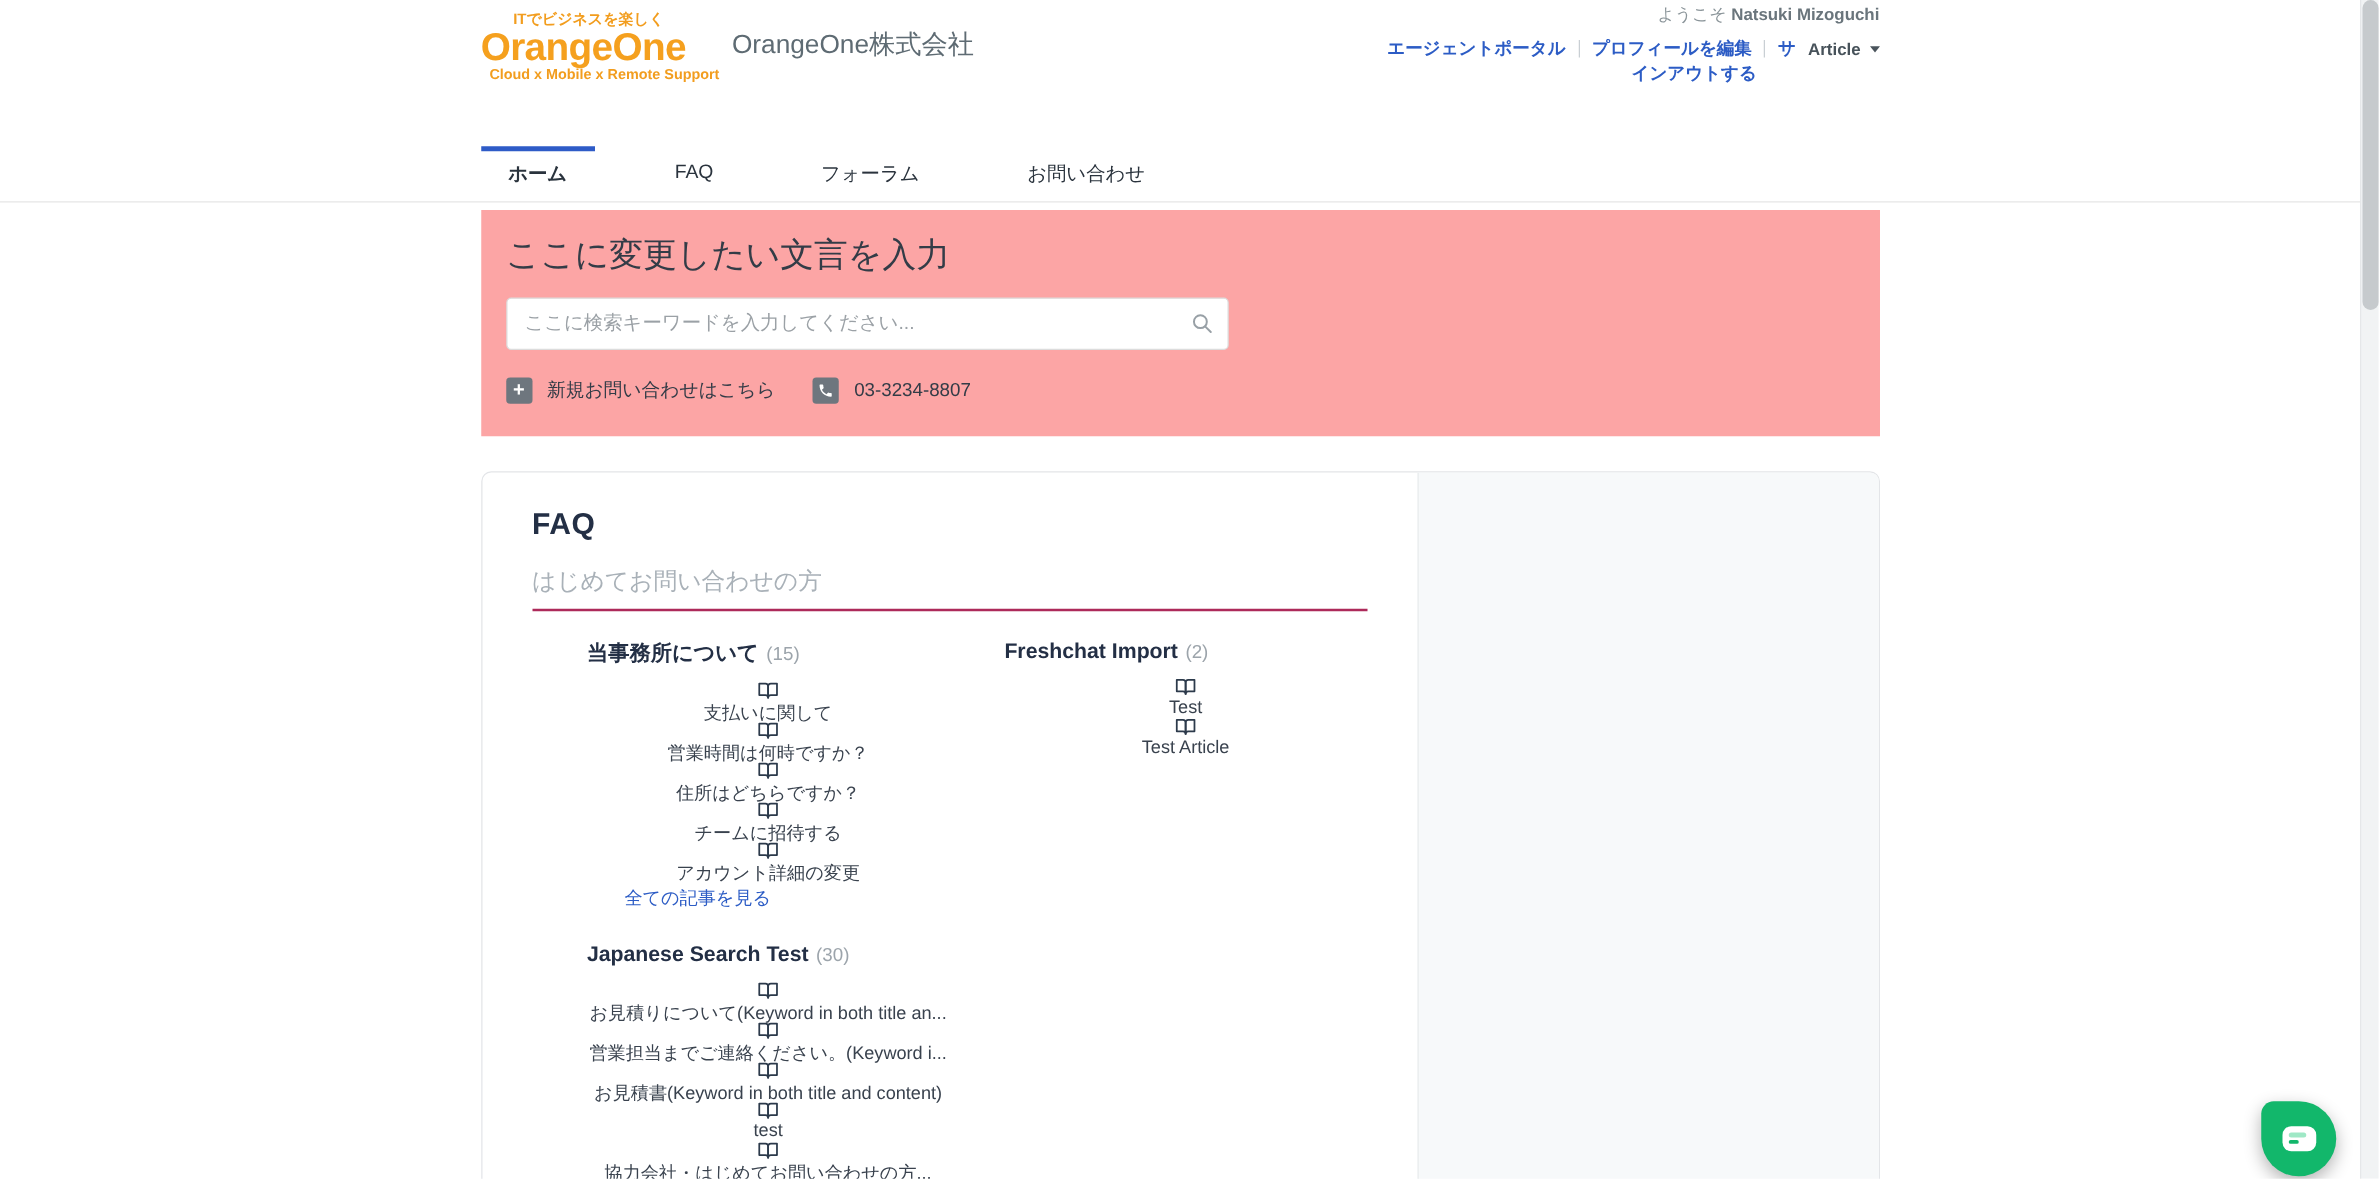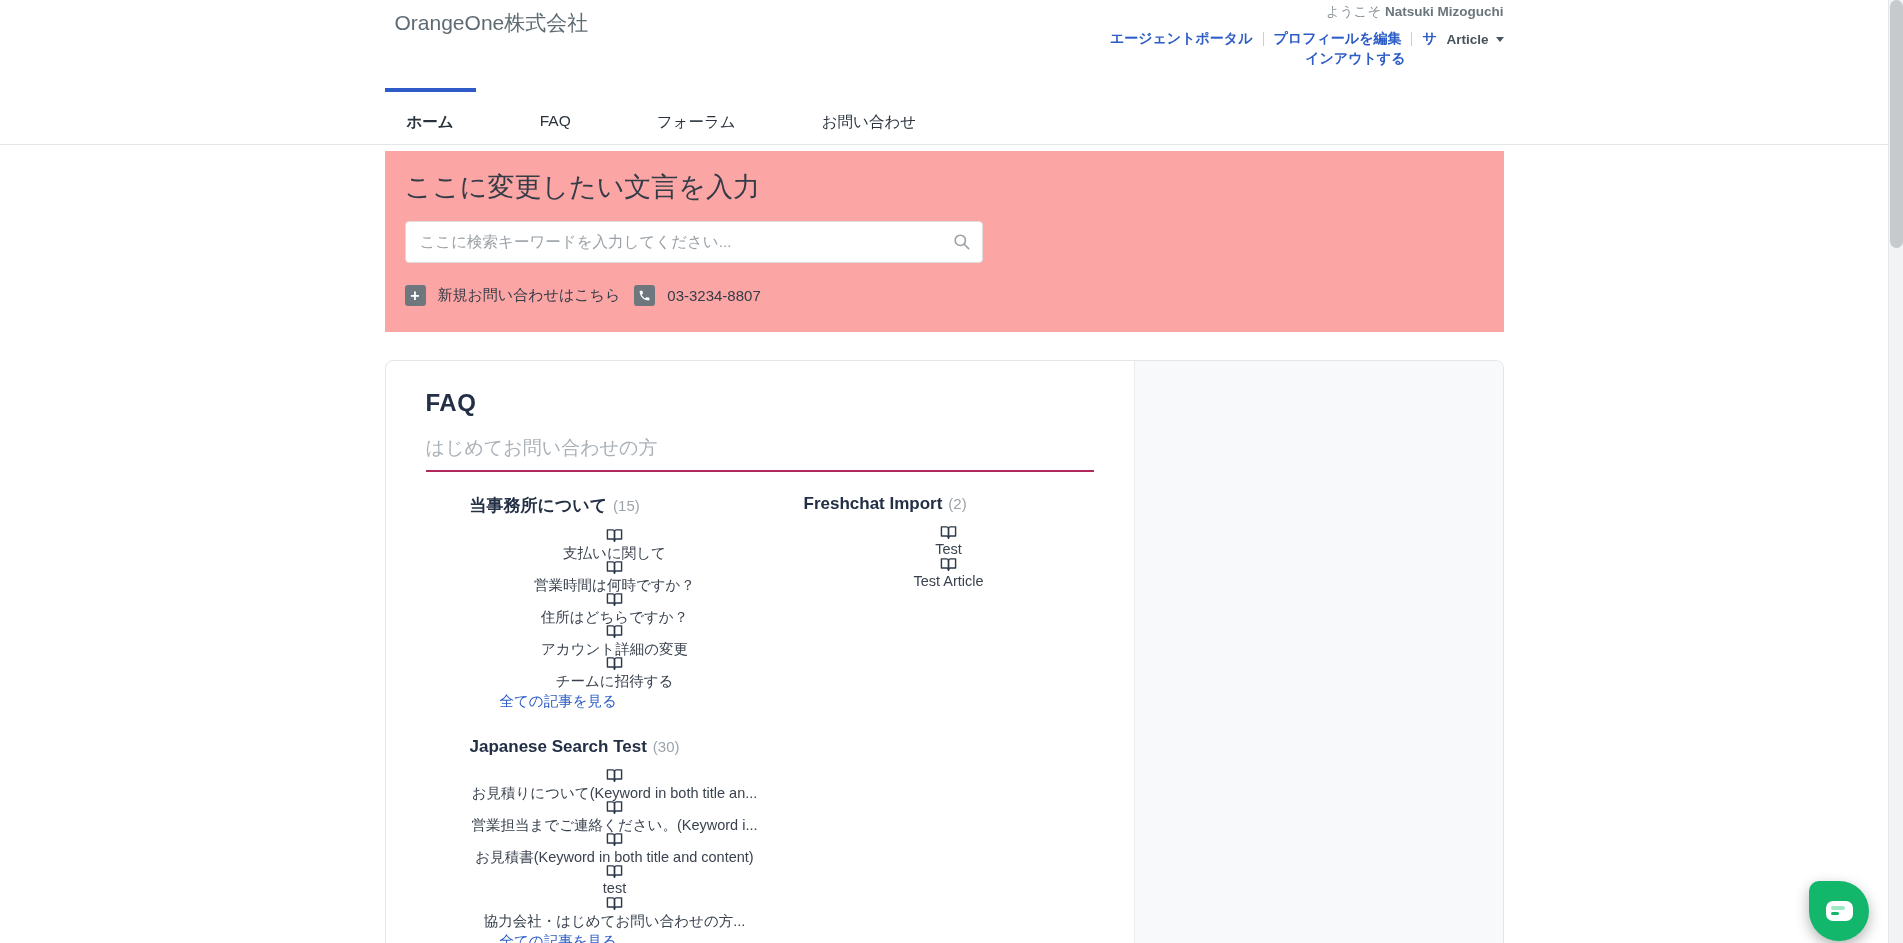--- a/index.html
+++ b/index.html
@@ -35,33 +35,33 @@
   .so-first { display:inline-block; width:1em; overflow:hidden; white-space:nowrap; vertical-align:bottom; }
   .signout-line { margin-top:2px; padding-right:98px; font-size:14px; font-weight:bold; }
   .so-rest { display:inline-block; overflow:hidden; }
   .so-rest .inner { display:inline-block; white-space:nowrap; margin-left:-1em; }
   .lang { color:#47525A; font-weight:bold; font-size:13.5px; display:flex; align-items:center; cursor:pointer; }
   .caret { width:0; height:0; border-left:4px solid transparent; border-right:4px solid transparent; border-top:5px solid #4A545C; display:inline-block; margin-left:7px; }
 
   
   .portal-nav { background:#fff; border-bottom:1px solid #E6E6E6; }
   .nav-inner { display:flex; gap:42px; }
-  .nav-tab { padding:20px 22px 11px; border-top:4px solid transparent; font-size:15.5px; color:#2A333D; cursor:pointer; }
+  .nav-tab { padding:8px 22px 11px; border-top:4px solid transparent; font-size:15.5px; color:#2A333D; cursor:pointer;margin-top:29px; }
   .nav-tab.active { border-top-color:#2E5BC7; font-weight:bold; }
 
   
   .hero { margin-top:6px; background:#fca5a5; padding:18px 20px 26px; }
   .hero-title { font-size:27px; font-weight:normal; color:#333C47; }
   .search-wrap { margin-top:16px; position:relative; width:578px; }
   input.search { width:100%; height:42px; border:1px solid #DCDCDC; border-radius:4px; padding:0 42px 0 14px; font-size:15.5px; color:#333; background:#fff; outline:none; font-family:inherit; }
   input.search::placeholder { color:#9BA1A6; }
   .search-icon { position:absolute; right:12px; top:11px; }
   .hero-actions { margin-top:22px; display:flex; align-items:center; }
   .action-group { display:flex; align-items:center; gap:12px; cursor:pointer; }
-  .phone-group { margin-left:14px;justify-content:space-between; }
+  .phone-group { margin-left:30px;justify-content:space-between; }
   .icon-sq { width:21px; height:21px; background:#6E767E; border-radius:3px; color:#fff; display:flex; align-items:center; justify-content:center; flex:0 0 auto; }
   .plus-icon::before { content:"+"; font-size:16px; font-weight:bold; line-height:1; }
   .action-label { font-size:15px; color:#333C47; }
 
   
   .faq-card { margin-top:28px; height:640px; border:1px solid #E3E5E8; border-radius:8px; display:flex; overflow:hidden; background:#fff; }
   .faq-main { flex:1; padding:28px 40px; }
   .faq-side { width:380px; background:#F7F9FA; border-left:1px solid #E9EBED; }
   .faq-heading { font-size:24px; font-weight:bold; color:#232F45; letter-spacing:.5px; }
   .faq-subheading { margin-top:18px; padding-bottom:9px; border-bottom:2px solid #AD2A5A; color:#A9B1B8; font-size:19px; cursor:pointer; }
@@ -83,20 +83,25 @@
   .chat-line2 { position:absolute; left:5px; top:11px; width:8px; height:3px; background:#12B76B; border-radius:2px; }
 </style>
 </head>
 <body>
 
 <div class="page">
 
   <header class="site-header">
     <div class="container header-inner">
       <div class="logo-block">
+        <div class="logo-stack">
+          <span class="logo-tagline-top">ITでビジネスを楽しく</span>
+          <span class="logo-text">OrangeOne</span>
+          <span class="logo-tagline-bottom">Cloud x Mobile x Remote Support</span>
+        </div>
         <span class="portal-title">OrangeOne株式会社</span>
       </div>
 
       <div class="user-block">
         <div class="welcome-line">
           <span>ようこそ</span>
           <span class="user-name">Natsuki Mizoguchi</span>
         </div>
         <div class="links-line">
           <a class="header-link">エージェントポータル</a>
@@ -186,28 +191,28 @@
                     <path d="M2 4h7a3 3 0 0 1 3 3v13a3 3 0 0 0-3-3H2z"></path>
                     <path d="M22 4h-7a3 3 0 0 0-3 3v13a3 3 0 0 1 3-3h7z"></path>
                   </svg>
                 <span>住所はどちらですか？</span>
               </li>
               <li class="article">
                 <svg width="17" height="17" viewBox="0 0 24 24" fill="none" stroke="#2C3A4B" stroke-width="2" stroke-linejoin="round">
                     <path d="M2 4h7a3 3 0 0 1 3 3v13a3 3 0 0 0-3-3H2z"></path>
                     <path d="M22 4h-7a3 3 0 0 0-3 3v13a3 3 0 0 1 3-3h7z"></path>
                   </svg>
+                <span>チームに招待する</span>
+              </li>
+              <li class="article">
+                <svg width="17" height="17" viewBox="0 0 24 24" fill="none" stroke="#2C3A4B" stroke-width="2" stroke-linejoin="round">
+                    <path d="M2 4h7a3 3 0 0 1 3 3v13a3 3 0 0 0-3-3H2z"></path>
+                    <path d="M22 4h-7a3 3 0 0 0-3 3v13a3 3 0 0 1 3-3h7z"></path>
+                  </svg>
                 <span>アカウント詳細の変更</span>
-              </li>
-              <li class="article">
-                <svg width="17" height="17" viewBox="0 0 24 24" fill="none" stroke="#2C3A4B" stroke-width="2" stroke-linejoin="round">
-                    <path d="M2 4h7a3 3 0 0 1 3 3v13a3 3 0 0 0-3-3H2z"></path>
-                    <path d="M22 4h-7a3 3 0 0 0-3 3v13a3 3 0 0 1 3-3h7z"></path>
-                  </svg>
-                <span>チームに招待する</span>
               </li>
             </ul>
             <a class="see-all">全ての記事を見る</a>
           </div>
 
           <div class="cat">
             <div class="cat-head">
               <span class="cat-title">Japanese Search Test</span>
               <span class="cat-count">(30)</span>
             </div>

